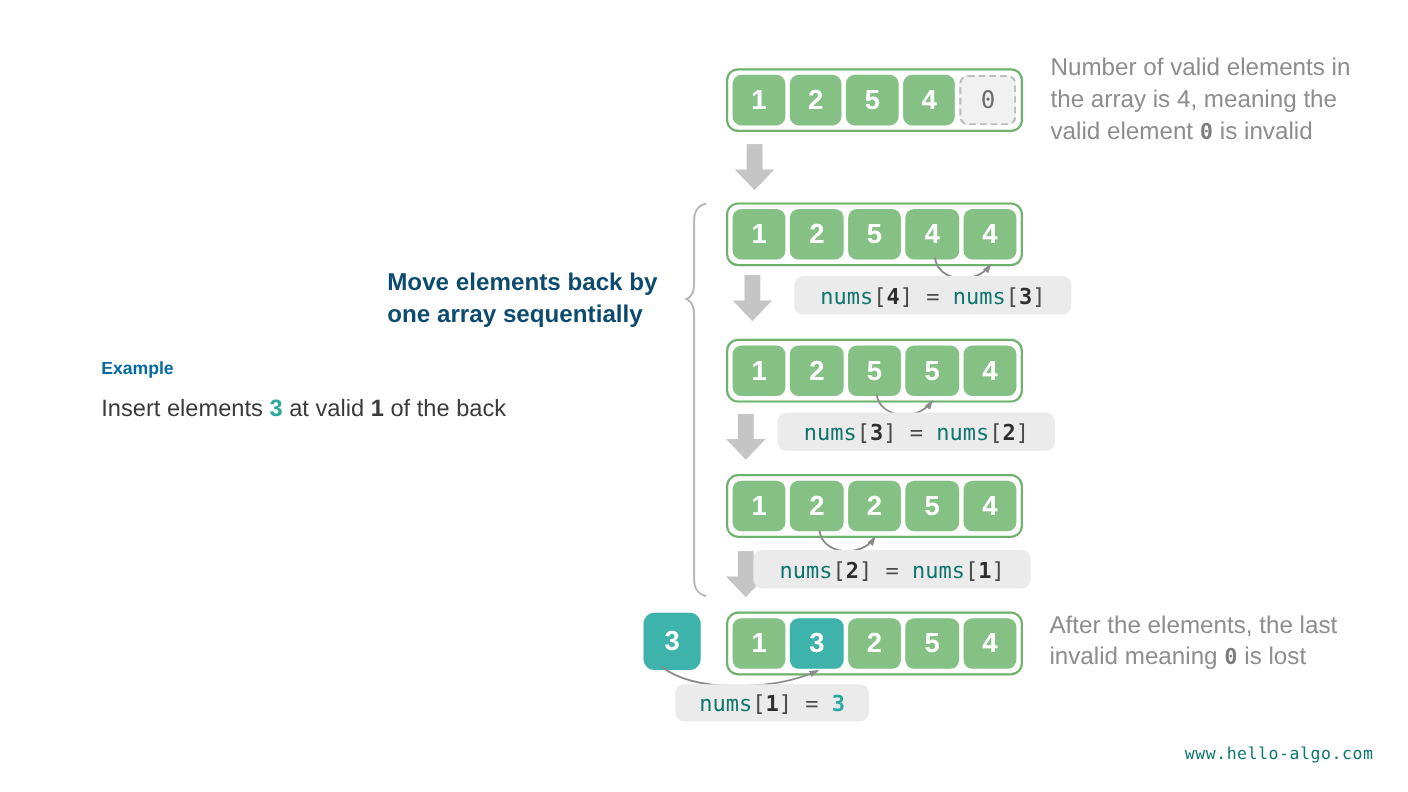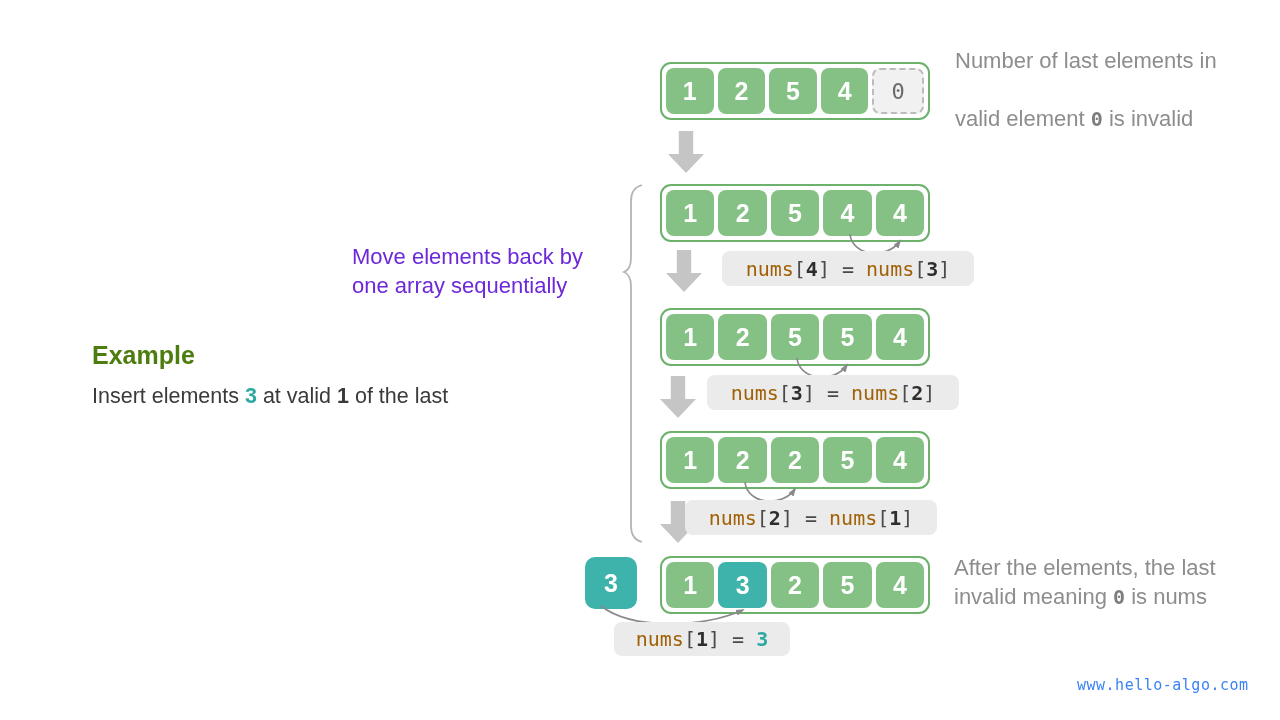--- a/index.html
+++ b/index.html
@@ -20,56 +20,56 @@
         align-items:center;justify-content:center;}
 
   
   .down-arrow{position:absolute;width:36px;height:42px;background:#c5c5c5;
         clip-path:polygon(30% 0,70% 0,70% 55%,100% 55%,50% 100%,0 55%,30% 55%);}
 
   
   .code-label{position:absolute;background:#ebebeb;border-radius:8px;display:flex;
         align-items:center;justify-content:center;font-family:"DejaVu Sans Mono",monospace;
         font-size:20px;white-space:pre;}
-  .code-fn{color:#a16207;}
+  .code-fn{color:#0f766e;}
   .code-br,.code-eq{color:#4a4a4a;}
   .code-idx{color:#2e2e2e;font-weight:700;}
   .code-val{color:#2ba8a0;font-weight:700;}
 
   
   .note{position:absolute;font-size:22px;line-height:29px;color:#8d8d8d;white-space:pre;}
   .note-code{font-family:"DejaVu Sans Mono",monospace;font-weight:700;font-size:20px;color:#7d7d7d;}
-  .move-note{position:absolute;left:352px;top:242px;font-size:22px;line-height:29px;color:#6d28d9;white-space:pre;}
+  .move-note{position:absolute;left:352px;top:242px;font-size:22px;line-height:29px;color:#0c4a6e;white-space:pre;font-weight:bold;}
 
   .example{position:absolute;left:92px;top:327px;color:#3a3a3a;}
-  .example h2{margin:14px 0 14px 0;font-size:25px;font-weight:700;color:#4d7c0f;}
+  .example h2{margin:0 0 14px 0;font-size:16px;font-weight:700;color:#0369a1;}
   .example p{margin:0;font-size:21.5px;color:#3a3a3a;white-space:pre;}
   .hl-teal{color:#2ba8a0;font-weight:700;}
   .hl-bold{font-weight:700;}
 
   .watermark{position:absolute;left:1077px;top:676px;font-family:"DejaVu Sans Mono",monospace;
-        font-size:15px;color:#3b82f6;letter-spacing:.5px;}
+        font-size:15px;color:#0f766e;letter-spacing:.5px;}
 
   svg{position:absolute;overflow:visible;}
 </style>
 </head>
 <body>
 
 <div class="canvas">
 
   <div class="example">
     <h2>Example</h2>
-    <p><span>Insert elements </span><span class="hl-teal">3</span><span> at valid </span><span class="hl-bold">1</span><span> of the last</span></p>
+    <p><span>Insert elements </span><span class="hl-teal">3</span><span> at valid </span><span class="hl-bold">1</span><span> of the back</span></p>
   </div>
 
   <div class="move-note"><span>Move elements back by</span><br><span>one array sequentially</span></div>
 
-  <div class="note" style="left:955px;top:46px;"><span>Number of last elements in</span><br><br><span>valid element </span><span class="note-code">0</span><span> is invalid</span></div>
+  <div class="note" style="left:955px;top:46px;"><span>Number of valid elements in</span><br><span>the array is 4, meaning the</span><br><span>valid element </span><span class="note-code">0</span><span> is invalid</span></div>
 
-  <div class="note" style="left:954px;top:553px;"><span>After the elements, the last</span><br><span>invalid meaning </span><span class="note-code">0</span><span> is nums</span></div>
+  <div class="note" style="left:954px;top:553px;"><span>After the elements, the last</span><br><span>invalid meaning </span><span class="note-code">0</span><span> is lost</span></div>
 
   <div class="arr" style="top:62px;">
     <span class="cell">1</span>
     <span class="cell">2</span>
     <span class="cell">5</span>
     <span class="cell">4</span>
     <span class="cell invalid">0</span>
   </div>
 
   <div class="down-arrow" style="left:668px;top:131px;"></div>

